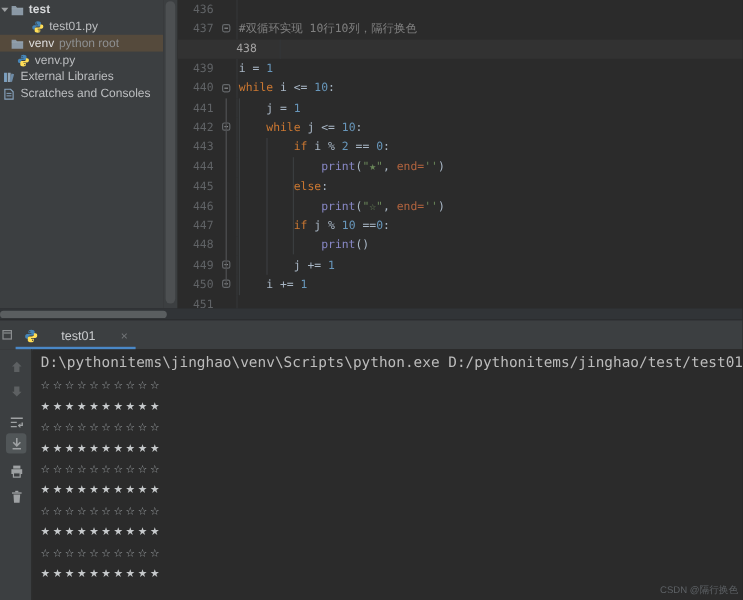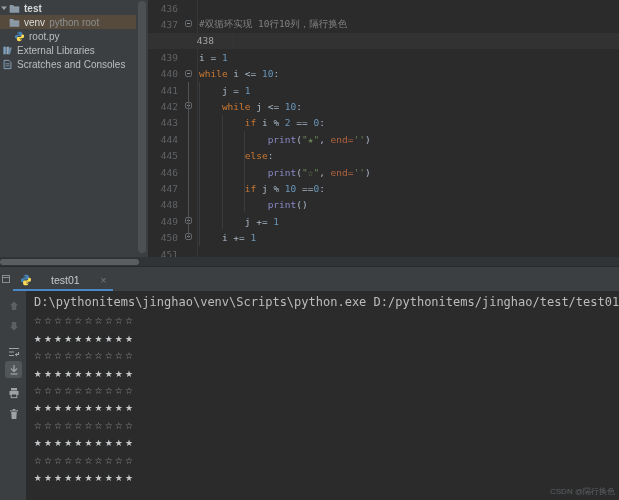--- a/index.html
+++ b/index.html
@@ -82,40 +82,50 @@
             </svg>
           </span>
           <span class="tree-icon">
             <svg viewBox="0 0 16 16" style="width: 100%; height: 100%; display: block;">
               <path fill="#8a98a5" d="M1 3h5l1.6 2H15v9H1z"></path>
               <path fill="#a9b4bd" d="M1 5h14v2H1z" opacity=".25"></path>
             </svg>
           </span>
           <span class="tree-label">test</span>
         </div>
+        <div class="tree-row">
+          <span style="width: 26px; flex: 0 0 26px;"></span>
+          <span class="tree-icon">
+            <svg viewBox="0 0 16 16" style="width: 100%; height: 100%; display: block;">
+              <path fill="#4584b6" d="M8 1C6 1 5 1.9 5 3.1V5h3.2v.8H3.6C2.1 5.8 1.3 7 1.3 8.5S2.1 11 3.6 11H5V9.3C5 8.1 6 7.4 7.2 7.4h2.6c1.1 0 2-.8 2-1.9V3.1C11.8 1.9 10.3 1 8 1zM6.4 2.4a.8.8 0 110 1.6.8.8 0 010-1.6z"></path>
+              <path fill="#ffde57" d="M8 15c2 0 3-.9 3-2.1V11H7.8v-.8h4.6c1.5 0 2.3-1.2 2.3-2.7S13.9 5 12.4 5H11v1.7c0 1.2-1 1.9-2.2 1.9H6.2c-1.1 0-2 .8-2 1.9v2.4C4.2 14.1 5.7 15 8 15zm1.6-1.4a.8.8 0 110-1.6.8.8 0 010 1.6z"></path>
+            </svg>
+          </span>
+          <span class="tree-label">test01.py</span>
+        </div>
         <div class="tree-row selected">
           <span style="width: 9px; flex: 0 0 9px;"></span>
           <span class="tree-icon">
             <svg viewBox="0 0 16 16" style="width: 100%; height: 100%; display: block;">
               <path fill="#8a98a5" d="M1 3h5l1.6 2H15v9H1z"></path>
               <path fill="#a9b4bd" d="M1 5h14v2H1z" opacity=".25"></path>
             </svg>
           </span>
           <span class="tree-label">venv</span>
           <span class="tree-suffix">python root</span>
         </div>
         <div class="tree-row">
           <span style="width: 14px; flex: 0 0 14px;"></span>
           <span class="tree-icon">
             <svg viewBox="0 0 16 16" style="width: 100%; height: 100%; display: block;">
               <path fill="#4584b6" d="M8 1C6 1 5 1.9 5 3.1V5h3.2v.8H3.6C2.1 5.8 1.3 7 1.3 8.5S2.1 11 3.6 11H5V9.3C5 8.1 6 7.4 7.2 7.4h2.6c1.1 0 2-.8 2-1.9V3.1C11.8 1.9 10.3 1 8 1zM6.4 2.4a.8.8 0 110 1.6.8.8 0 010-1.6z"></path>
               <path fill="#ffde57" d="M8 15c2 0 3-.9 3-2.1V11H7.8v-.8h4.6c1.5 0 2.3-1.2 2.3-2.7S13.9 5 12.4 5H11v1.7c0 1.2-1 1.9-2.2 1.9H6.2c-1.1 0-2 .8-2 1.9v2.4C4.2 14.1 5.7 15 8 15zm1.6-1.4a.8.8 0 110-1.6.8.8 0 010 1.6z"></path>
             </svg>
           </span>
-          <span class="tree-label">root.py</span>
+          <span class="tree-label">venv.py</span>
         </div>
         <div class="tree-row">
           <span style="width: 2px; flex: 0 0 2px;"></span>
           <span class="tree-icon">
             <svg viewBox="0 0 16 16" style="width: 100%; height: 100%; display: block;">
               <path fill="#7ca0c0" d="M2 2.5h3.5v11H2z"></path>
               <path fill="#93a7b8" d="M6.5 2.5H10v11H6.5z"></path>
               <path fill="#6d8aa5" d="M11 3.2l3.2.9-2.6 9.6-3.1-.9z"></path>
             </svg>
           </span>

